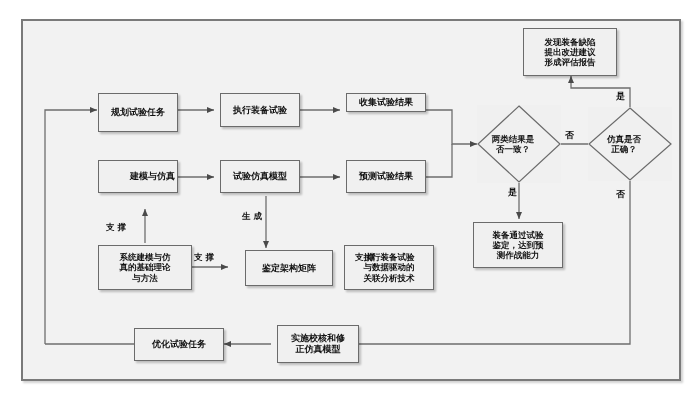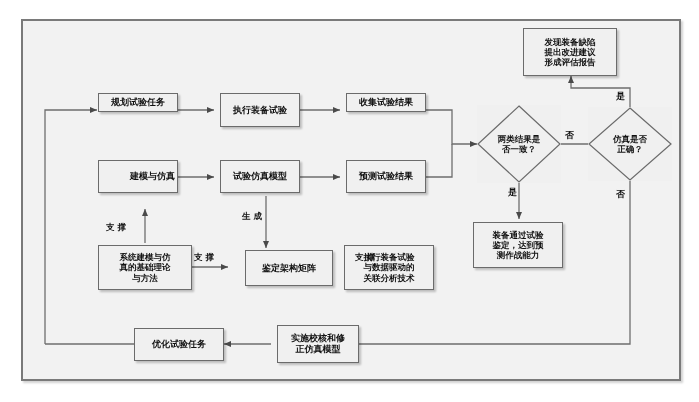--- a/index.html
+++ b/index.html
@@ -20,21 +20,21 @@
     box-shadow:2px 2px 2px rgba(0,0,0,0.22);
     display:flex;align-items:center;justify-content:center;text-align:center;
     color:#111111;font-weight:bold;line-height:1.18;
     font-family:"DejaVu Sans","Liberation Sans",sans-serif;
     letter-spacing:0px;
   }
   .node span{display:block;width:100%;padding:0 2px;}
   .diamond{
     position:absolute;box-sizing:border-box;
     background:#f0f0f0;
-    display:flex;align-items:center;justify-content:center;text-align:center;
+    display:flex;justify-content:center;text-align:center;
     color:#111111;font-weight:bold;line-height:1.2;
   }
   .diamond .dshape{
     position:absolute;left:0;top:0;width:100%;height:100%;
   }
   .diamond .dlabel{position:relative;z-index:2;width:86%;}
   .elabel{
     position:absolute;color:#111;font-weight:bold;
     font-family:"DejaVu Sans","Liberation Sans",sans-serif;
     white-space:nowrap;
@@ -83,21 +83,21 @@
     <g stroke="#6e6e6e" stroke-width="1.3" fill="none">
 
       <path d="M426,177 L452,177 L452,144"></path>
 
       <path d="M630,181 L630,344 L352,344"></path>
 
       <path d="M134,344 L45,344"></path>
     </g>
   </svg>
 
-  <div class="node f9" style="left:98px;top:93px;width:80px;height:19px;align-items:center;">
+  <div class="node f9" style="left:98px;top:93px;width:80px;height:39px;align-items:center;">
     <span>规划试验任务</span>
   </div>
 
   <div class="node f9" style="left:220px;top:93px;width:80px;height:34px;">
     <span>执行装备试验</span>
   </div>
 
   <div class="node f9" style="left:346px;top:93px;width:80px;height:19px;">
     <span>收集试验结果</span>
   </div>

